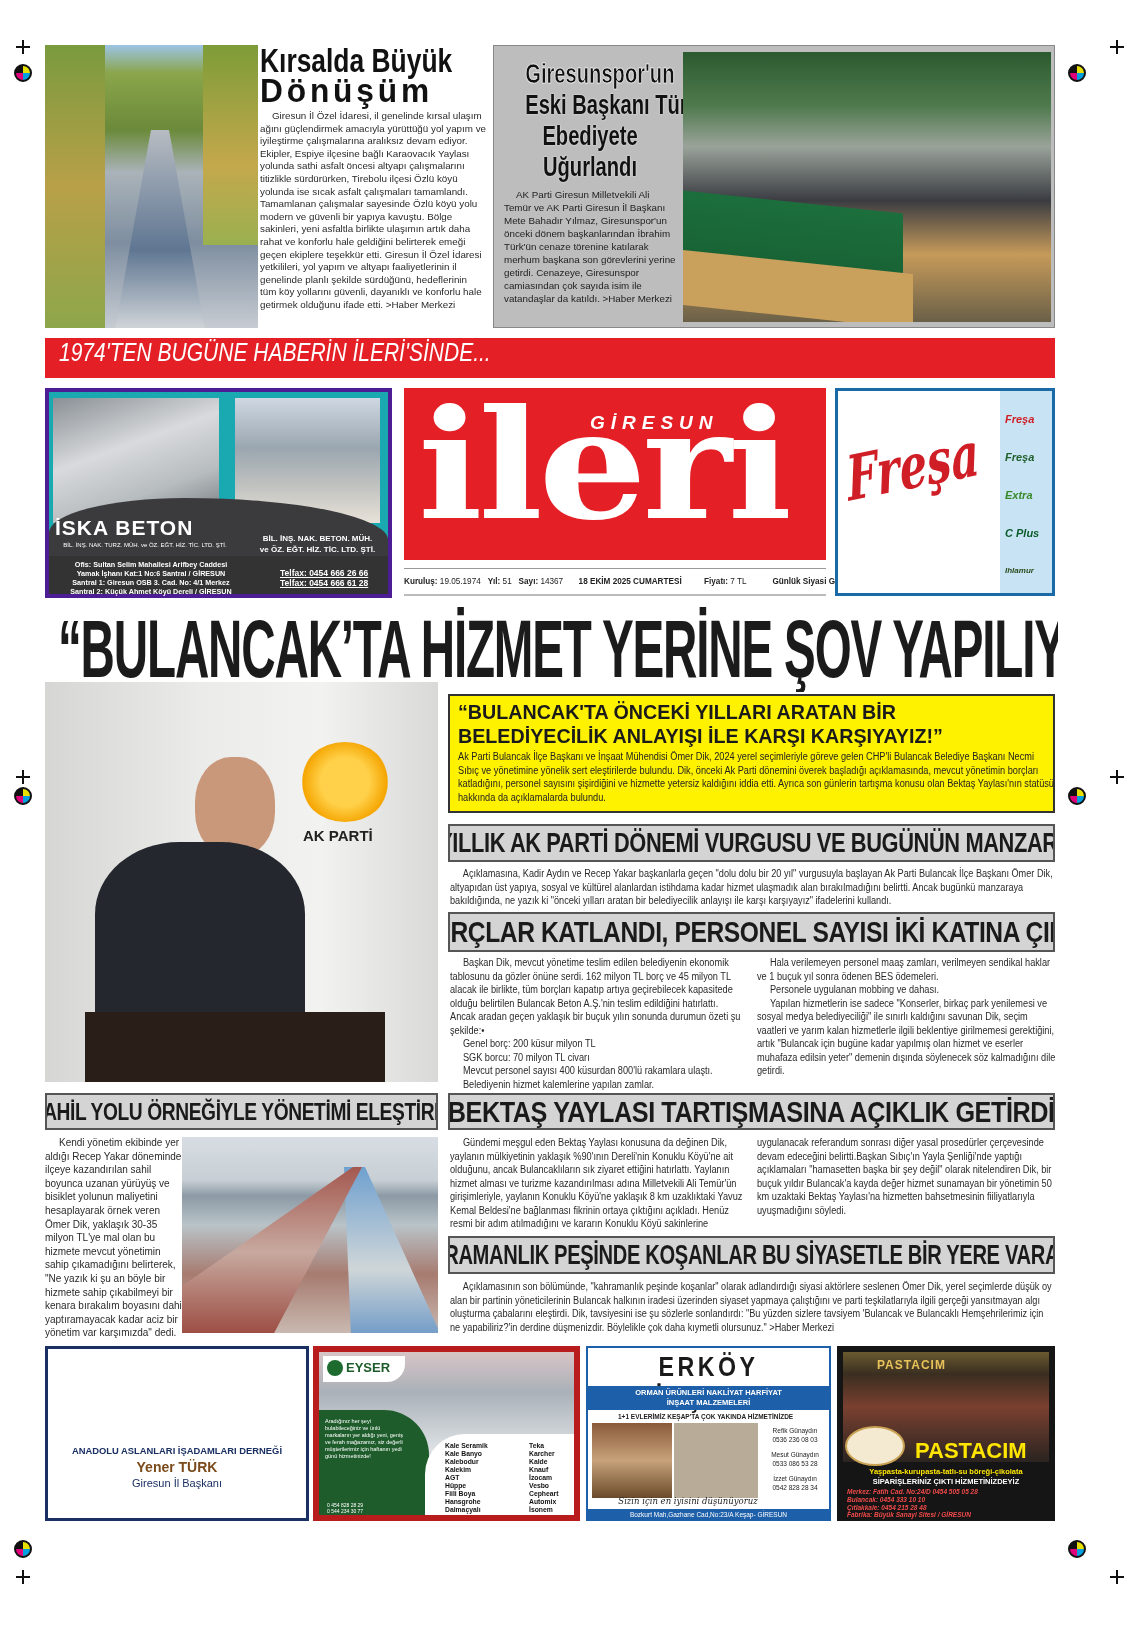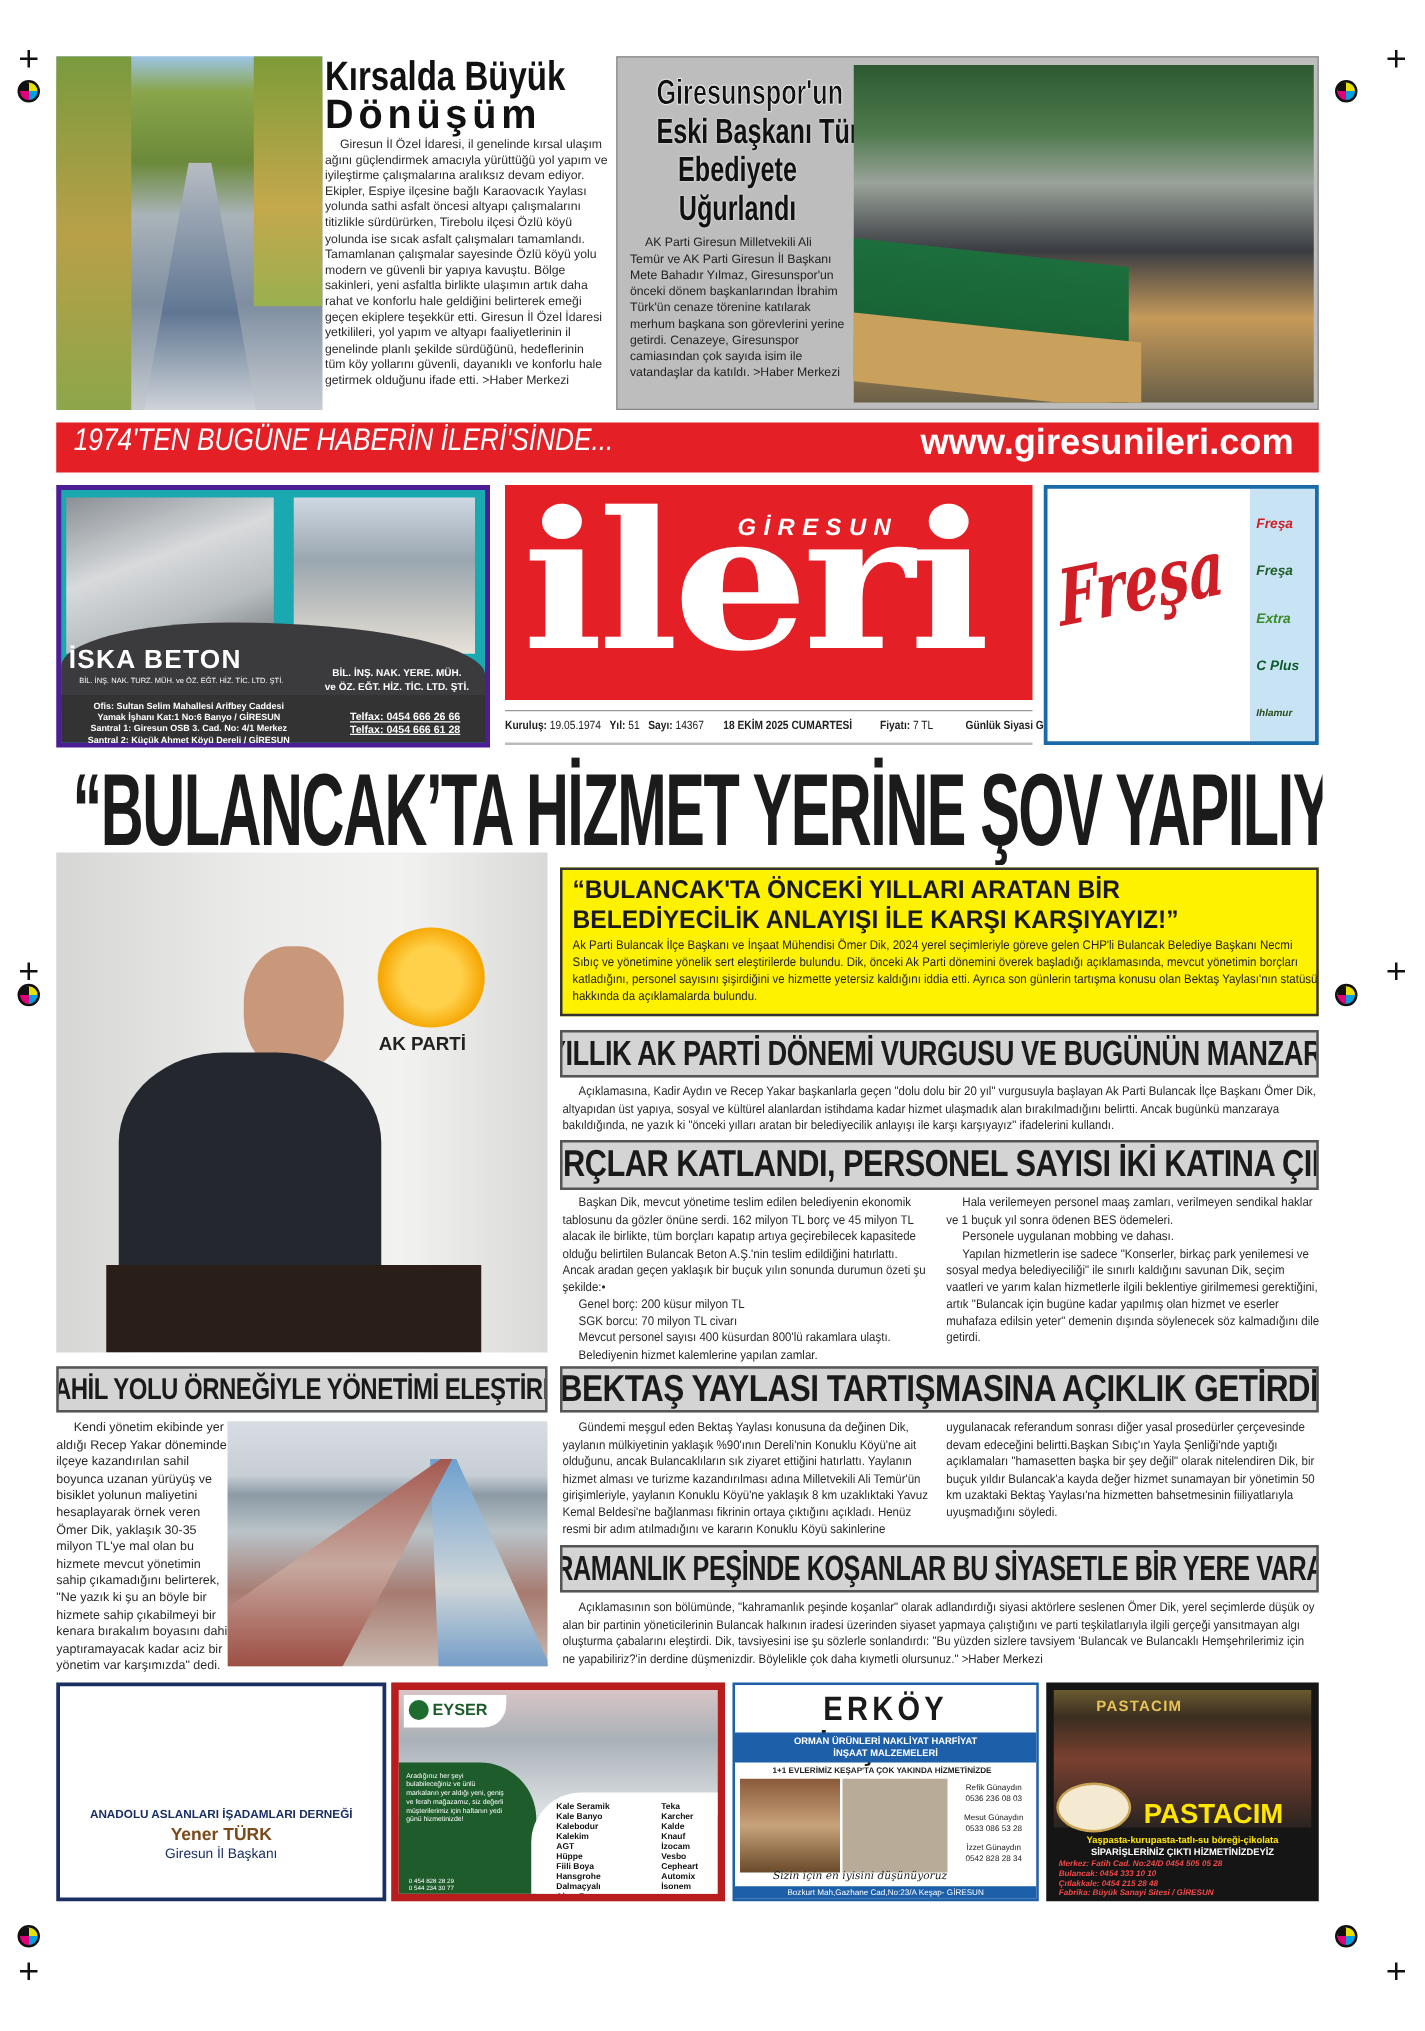--- a/index.html
+++ b/index.html
@@ -53,38 +53,37 @@
   </div>
   <div class="body-text" style="position:absolute;left:10px;top:142px;width:172px;font-size:9.8px;line-height:13px;text-indent:12px;color:#222">AK Parti Giresun Milletvekili Ali Temür ve AK Parti Giresun İl Başkanı Mete Bahadır Yılmaz, Giresunspor'un önceki dönem başkanlarından İbrahim Türk'ün cenaze törenine katılarak merhum başkana son görevlerini yerine getirdi.  Cenazeye, Giresunspor camiasından çok sayıda isim ile vatandaşlar da katıldı. &gt;Haber Merkezi</div>
   <div class="photo" style="left:189px;top:6px;width:368px;height:270px;background:linear-gradient(180deg,#2c5a30 0%,#4f7a4d 20%,#9aa39a 35%,#3a3c42 55%,#c69a5a 75%,#6a6048 100%)">
     <div style="position:absolute;left:0;top:150px;width:220px;height:110px;background:linear-gradient(180deg,#1c6f3c,#165a30);transform:skewY(6deg)"></div>
     <div style="position:absolute;left:0;top:210px;width:230px;height:55px;background:#c9a05c;transform:skewY(6deg)"></div>
   </div>
 </div>
 
 <div class="abs" style="left:45px;top:338px;width:1010px;height:40px;background:#e51f26;display:flex;align-items:flex-start;justify-content:space-between;padding:0 20px 0 14px">
   <span style="color:#fff;font-size:25px;font-style:italic;transform:scaleX(.84);transform-origin:left;white-space:nowrap">1974'TEN BUGÜNE HABERİN İLERİ'SİNDE...</span>
-  <span style="color:#fff;font-size:29px;font-weight:bold;white-space:nowrap">www.giresunileri.com</span>
 </div>
 
 <div class="ad" style="left:45px;top:388px;width:347px;height:210px;background:#4c1d95">
   <div style="position:absolute;left:4px;top:4px;width:339px;height:202px;background:#1aa9b1"></div>
   <div style="position:absolute;left:8px;top:10px;width:166px;height:125px;background:linear-gradient(160deg,#8a9096,#d8dadc 40%,#b7bcbf 70%,#6e7479)"></div>
   <div style="position:absolute;left:190px;top:10px;width:145px;height:125px;background:linear-gradient(180deg,#cfd8e2,#9aa6b0 40%,#c0c2c0 70%,#e8e2d8)"></div>
   <div style="position:absolute;left:4px;top:110px;width:339px;height:70px;background:#3b3b3d;border-radius:40% 60% 0 0/50% 60% 0 0"></div>
   <div style="position:absolute;left:4px;top:168px;width:339px;height:38px;background:#333"></div>
   <div style="position:absolute;left:10px;top:128px;font-size:21px;font-weight:bold;color:#fff;letter-spacing:1px">İSKA BETON</div>
   <div style="position:absolute;left:10px;top:154px;width:180px;font-size:6px;color:#fff;text-align:center">BİL. İNŞ. NAK. TURZ. MÜH. ve ÖZ. EĞT. HİZ. TİC. LTD. ŞTİ.</div>
   <div style="position:absolute;left:200px;top:145px;width:145px;font-size:8px;color:#fff;font-weight:bold;text-align:center;line-height:11px">
-    <div>BİL. İNŞ. NAK. YERE. MÜH.</div>
+    <div>BİL. İNŞ. NAK. BETON. MÜH.</div>
     <div>ve ÖZ. EĞT. HİZ. TİC. LTD. ŞTİ.</div>
   </div>
   <div style="position:absolute;left:6px;top:172px;width:200px;font-size:7.2px;line-height:9px;color:#fff;font-weight:bold;text-align:center">
     <div>Ofis: Sultan Selim Mahallesi Arifbey Caddesi</div>
-    <div>Yamak İşhanı Kat:1 No:6 Banyo / GİRESUN</div>
+    <div>Yamak İşhanı Kat:1 No:6 Santral / GİRESUN</div>
     <div>Santral 1: Giresun OSB 3. Cad. No: 4/1 Merkez</div>
     <div>Santral 2: Küçük Ahmet Köyü Dereli / GİRESUN</div>
   </div>
   <div style="position:absolute;left:235px;top:180px;font-size:8.5px;line-height:10px;color:#fff;font-weight:bold;text-decoration:underline">
     <div>Telfax: 0454 666 26 66</div>
     <div>Telfax: 0454 666 61 28</div>
   </div>
 </div>
 
 <div class="abs" style="left:404px;top:388px;width:422px;height:172px;background:#e51f26">

